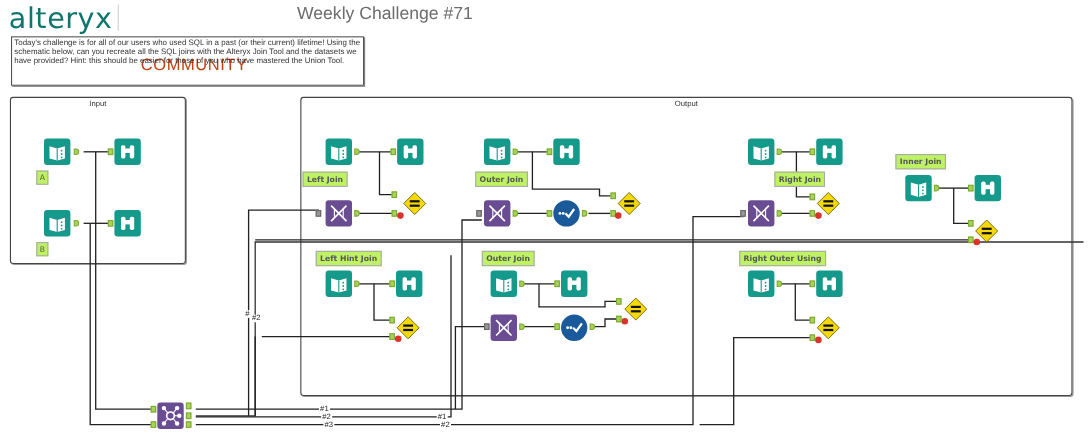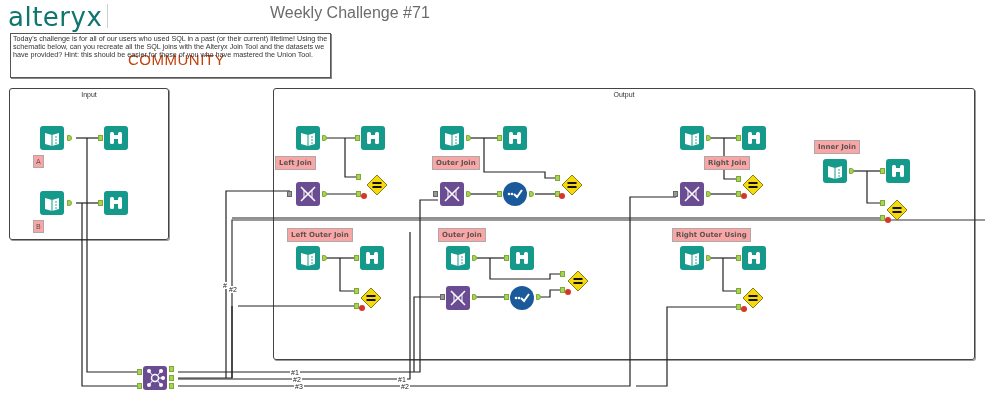--- a/index.html
+++ b/index.html
@@ -5,21 +5,21 @@
   html, body { margin: 0; padding: 0; background: #ffffff; }
   body { width: 989px; height: 406px; position: relative; overflow: hidden; font-family: "Liberation Sans", sans-serif; }
   .abs { position: absolute; }
   .logo { left: 8px; top: 2px; font-family: "DejaVu Sans", sans-serif; font-size: 26px; color: #0f766e; letter-spacing: 0.5px; line-height: 30px; }
   .logo-sep { left: 107px; top: 4px; width: 1px; height: 24px; background: #cfcfcf; }
   .community { left: 128px; top: 7px; font-size: 15px; color: #c2410c; letter-spacing: 0.5px; margin-top: 44px; }
   .title { left: 270px; top: 4px; font-size: 16px; color: #6c6c6c; }
   .desc { left: 10px; top: 33px; width: 321px; height: 45px; border: 1px solid #555; box-shadow: 1px 1px 0 #888; padding: 1px 2px; font-size: 7.2px; line-height: 8px; color: #333; box-sizing: border-box; }
   .container { border: 1px solid #444; border-radius: 3px; box-sizing: border-box; box-shadow: 1px 1px 0 #999; }
   .container-title { position: absolute; top: 2px; left: 0; right: 0; text-align: center; font-size: 7px; color: #333; }
-  .label-box { border: 1px solid #aaa; background: #fca5a5; font-size: 7px; color: #555; padding: 1px 3px; box-sizing: border-box; height: 14px; line-height: 10px; white-space: nowrap; font-family: "DejaVu Sans", sans-serif; font-weight: bold; }
+  .label-box { border: 1px solid #aaa; background: #bef264; font-size: 7px; color: #555; padding: 1px 3px; box-sizing: border-box; height: 14px; line-height: 10px; white-space: nowrap; font-family: "DejaVu Sans", sans-serif; font-weight: bold; }
   .label-small { width: 11px; height: 13px; font-weight: normal; text-align: center; padding: 1px 0; }
   .tool { width: 24px; height: 24px; border-radius: 3px; }
   .teal { background: #14998a; }
   .purple { background: #6a4c93; }
   .blue-circle { background: #1b5a9a; border-radius: 50%; }
   .anchor { width: 5px; height: 6px; background: #a8d25a; border: 1px solid #7cab2f; box-sizing: border-box; }
   .anchor-out { border-radius: 0 3px 3px 0; }
   .anchor-gray { background: #999; border-color: #666; }
   svg.wires { position: absolute; left: 0; top: 0; }
   .wire-label { font-size: 7px; color: #222; background: #fff; padding: 0 1px; line-height: 7px; }
@@ -322,21 +322,21 @@
 <div class="abs anchor" style="left:880px;top:215px;"></div>
 <div class="abs" style="left:886px;top:199px;width:22px;height:22px;">
   <svg width="22" height="22">
       <polygon points="11,1 21,11 11,21 1,11" fill="#f5d90a" stroke="#6b5f00" stroke-width="0.8"></polygon>
       <rect x="6.5" y="8" width="9" height="2" fill="#111"></rect>
       <rect x="6.5" y="12" width="9" height="2" fill="#111"></rect>
     </svg>
 </div>
 <div class="abs" style="left:885px;top:217px;width:6px;height:6px;border-radius:50%;background:#d9342b;"></div>
 
-<div class="abs label-box" style="left:287px;top:228px;">Left Outer Join</div>
+<div class="abs label-box" style="left:287px;top:228px;">Left Hint Join</div>
 <div class="abs tool teal" style="left:296px;top:246px;">
   <svg width="24" height="24">
       <path d="M5 7 L12 9 L19 7 L19 18 L12 20 L5 18 Z" fill="#fff"></path>
       <line x1="12" y1="9" x2="12" y2="20" stroke="#14998a"></line>
       <circle cx="16" cy="11" r="0.8" fill="#14998a"></circle>
       <circle cx="16" cy="14" r="0.8" fill="#14998a"></circle>
       <circle cx="16" cy="17" r="0.8" fill="#14998a"></circle>
     </svg>
 </div>
 <div class="abs anchor anchor-out" style="left:322px;top:255px;"></div>

